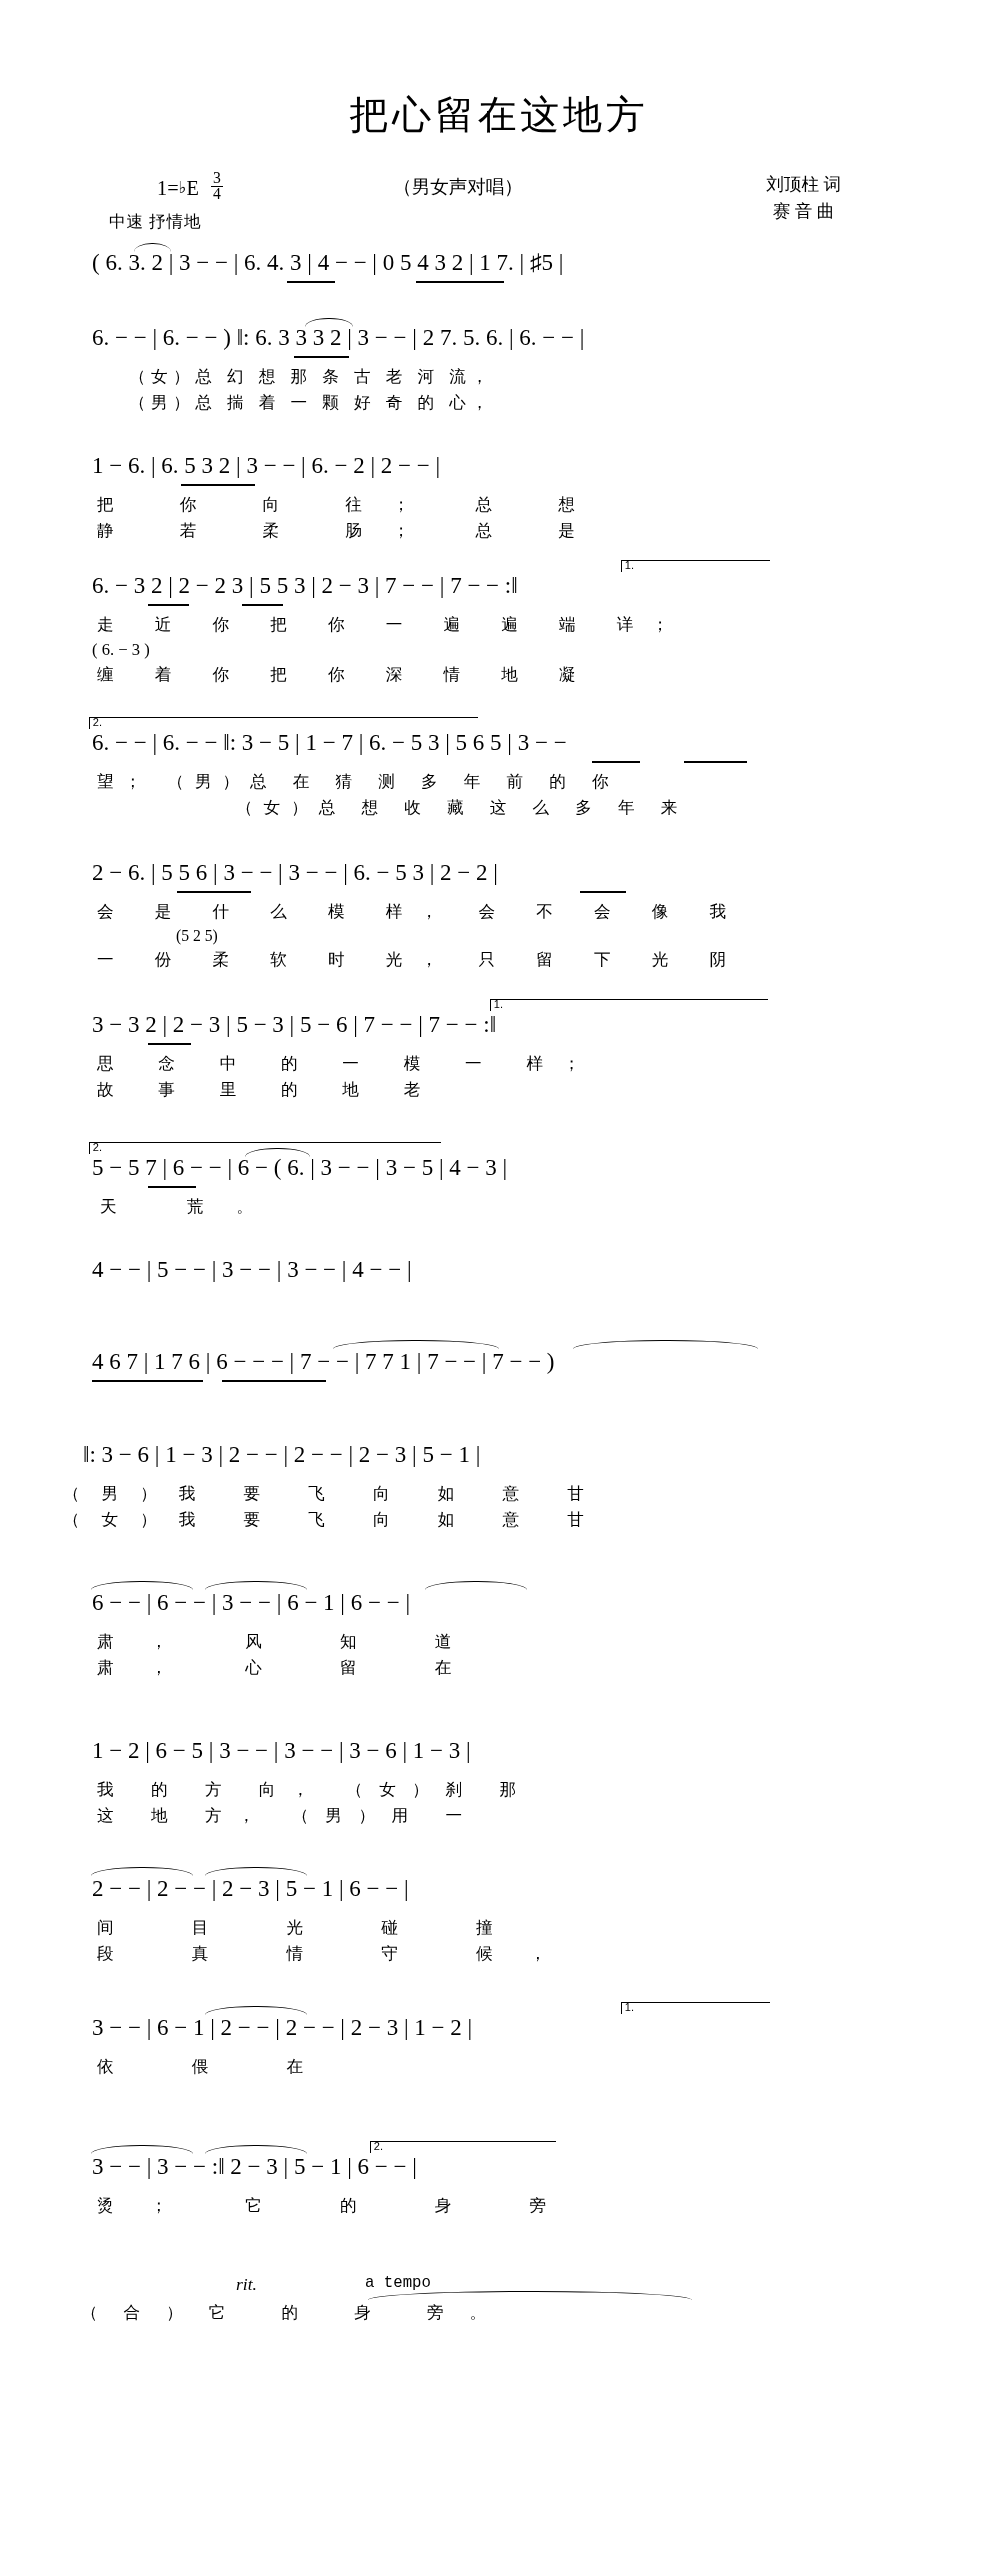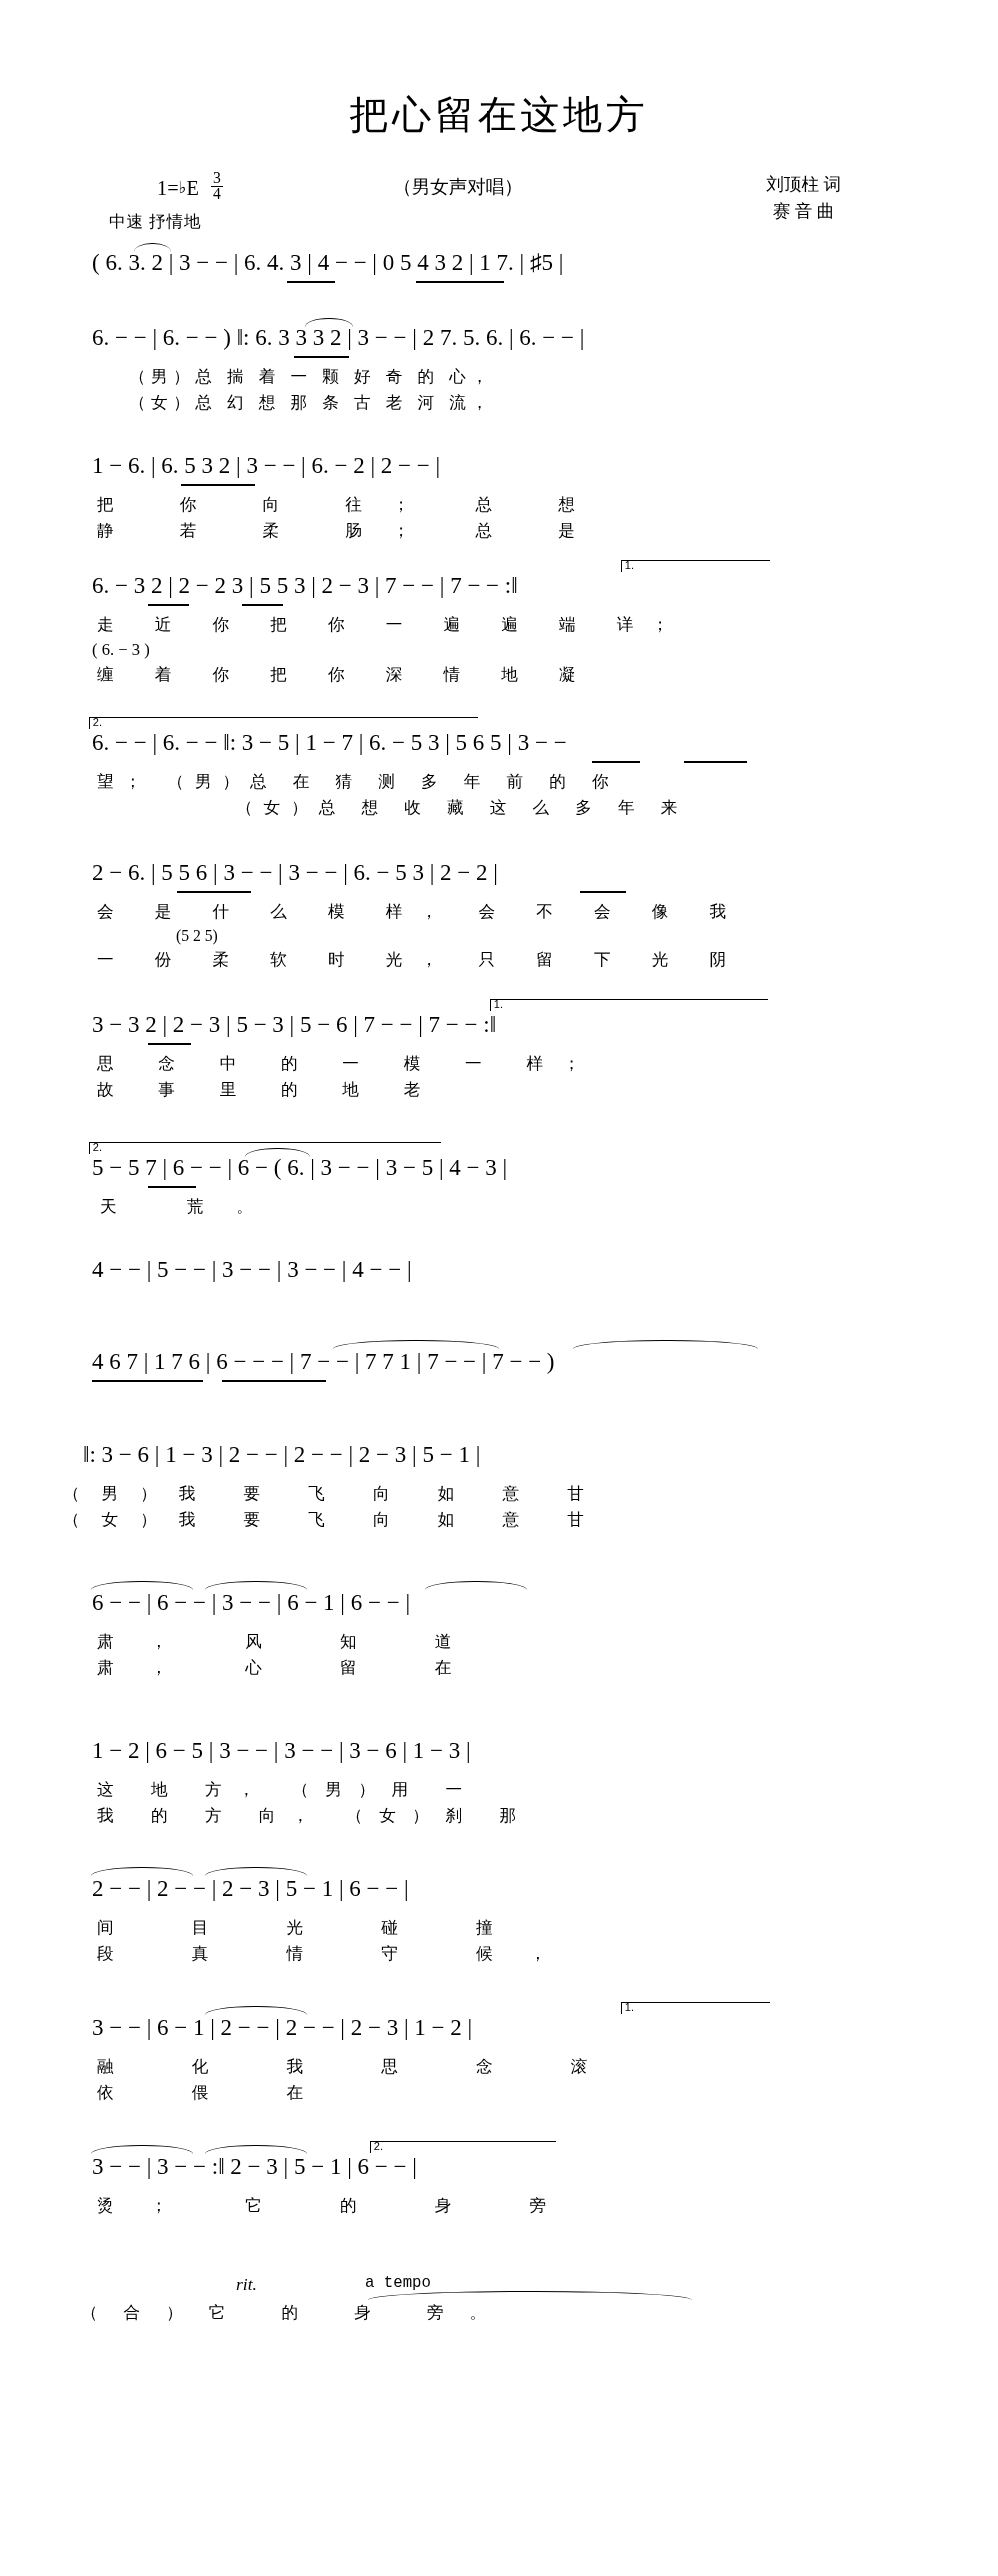--- a/index.html
+++ b/index.html
@@ -61,24 +61,24 @@
     </div>
   </div>
 
   <div class="sys" style="top:325px;">
     <div class="notes">
       <span style="left:92px;">6. − − | 6. − − ) ‖: 6. 3 3 3 2 | 3 − − | 2 7. 5. 6. | 6. − − |</span>
       <span class="tie" style="left:305px;top:-7.4px;width:48px;"></span>
       <span class="beam" style="left:294px;top:31px;width:55px;"></span>
     </div>
     <div class="lyr">
+      <span style="left:129px;letter-spacing:5.5px;">（女）总 幻 想 那 条    古 老 河 流，</span>
+    </div>
+    <div class="lyr">
       <span style="left:129px;letter-spacing:5.5px;">（男）总 揣 着 一 颗    好 奇 的 心，</span>
-    </div>
-    <div class="lyr">
-      <span style="left:129px;letter-spacing:5.5px;">（女）总 幻 想 那 条    古 老 河 流，</span>
     </div>
   </div>
 
   <div class="sys" style="top:453px;">
     <div class="notes">
       <span style="left:92px;">1 − 6. | 6. 5 3 2 | 3 − − | 6. − 2 | 2 − − |</span>
       <span class="beam" style="left:181px;top:31px;width:74px;"></span>
     </div>
     <div class="lyr">
       <span style="left:97px;letter-spacing:31px;">把 你 向 往；     总 想</span>
@@ -213,24 +213,24 @@
     <div class="lyr">
       <span style="left:97px;letter-spacing:37px;">肃，   心 留 在</span>
     </div>
   </div>
 
   <div class="sys" style="top:1738px;">
     <div class="notes">
       <span style="left:92px;">1 − 2 | 6 − 5 | 3 − − | 3 − − | 3 − 6 | 1 − 3 |</span>
     </div>
     <div class="lyr">
+      <span style="left:97px;letter-spacing:16.6px;">我 的 方 向，  （女）刹 那</span>
+    </div>
+    <div class="lyr">
       <span style="left:97px;letter-spacing:16.6px;">这 地 方，   （男）用 一</span>
-    </div>
-    <div class="lyr">
-      <span style="left:97px;letter-spacing:16.6px;">我 的 方 向，  （女）刹 那</span>
     </div>
   </div>
 
   <div class="sys" style="top:1876px;">
     <div class="notes">
       <span style="left:92px;">2 − − | 2 − − | 2 − 3 | 5 − 1 | 6 − − |</span>
       <span class="tie" style="left:91px;top:-9.2px;width:102px;"></span>
       <span class="tie" style="left:205px;top:-9.2px;width:102px;"></span>
     </div>
     <div class="lyr">
@@ -241,23 +241,20 @@
     </div>
   </div>
 
   <div class="sys" style="top:2015px;">
     <div class="notes">
       <span style="left:92px;">3 − − | 6 − 1 | 2 − − | 2 − − | 2 − 3 | 1 − 2 |</span>
       <span class="tie" style="left:205px;top:-9.2px;width:102px;"></span>
       <span class="brk" style="left:621px;top:-13px;width:148px;">
           <span>1.</span>
         </span>
-    </div>
-    <div class="lyr">
-      <span style="left:97px;letter-spacing:37px;">融 化 我   思 念 滚</span>
     </div>
     <div class="lyr">
       <span style="left:97px;letter-spacing:37px;">依 偎 在</span>
     </div>
   </div>
 
   <div class="sys" style="top:2154px;">
     <div class="notes">
       <span class="tie" style="left:91px;top:-9.2px;width:102px;"></span>
       <span class="tie" style="left:205px;top:-9.2px;width:102px;"></span>

